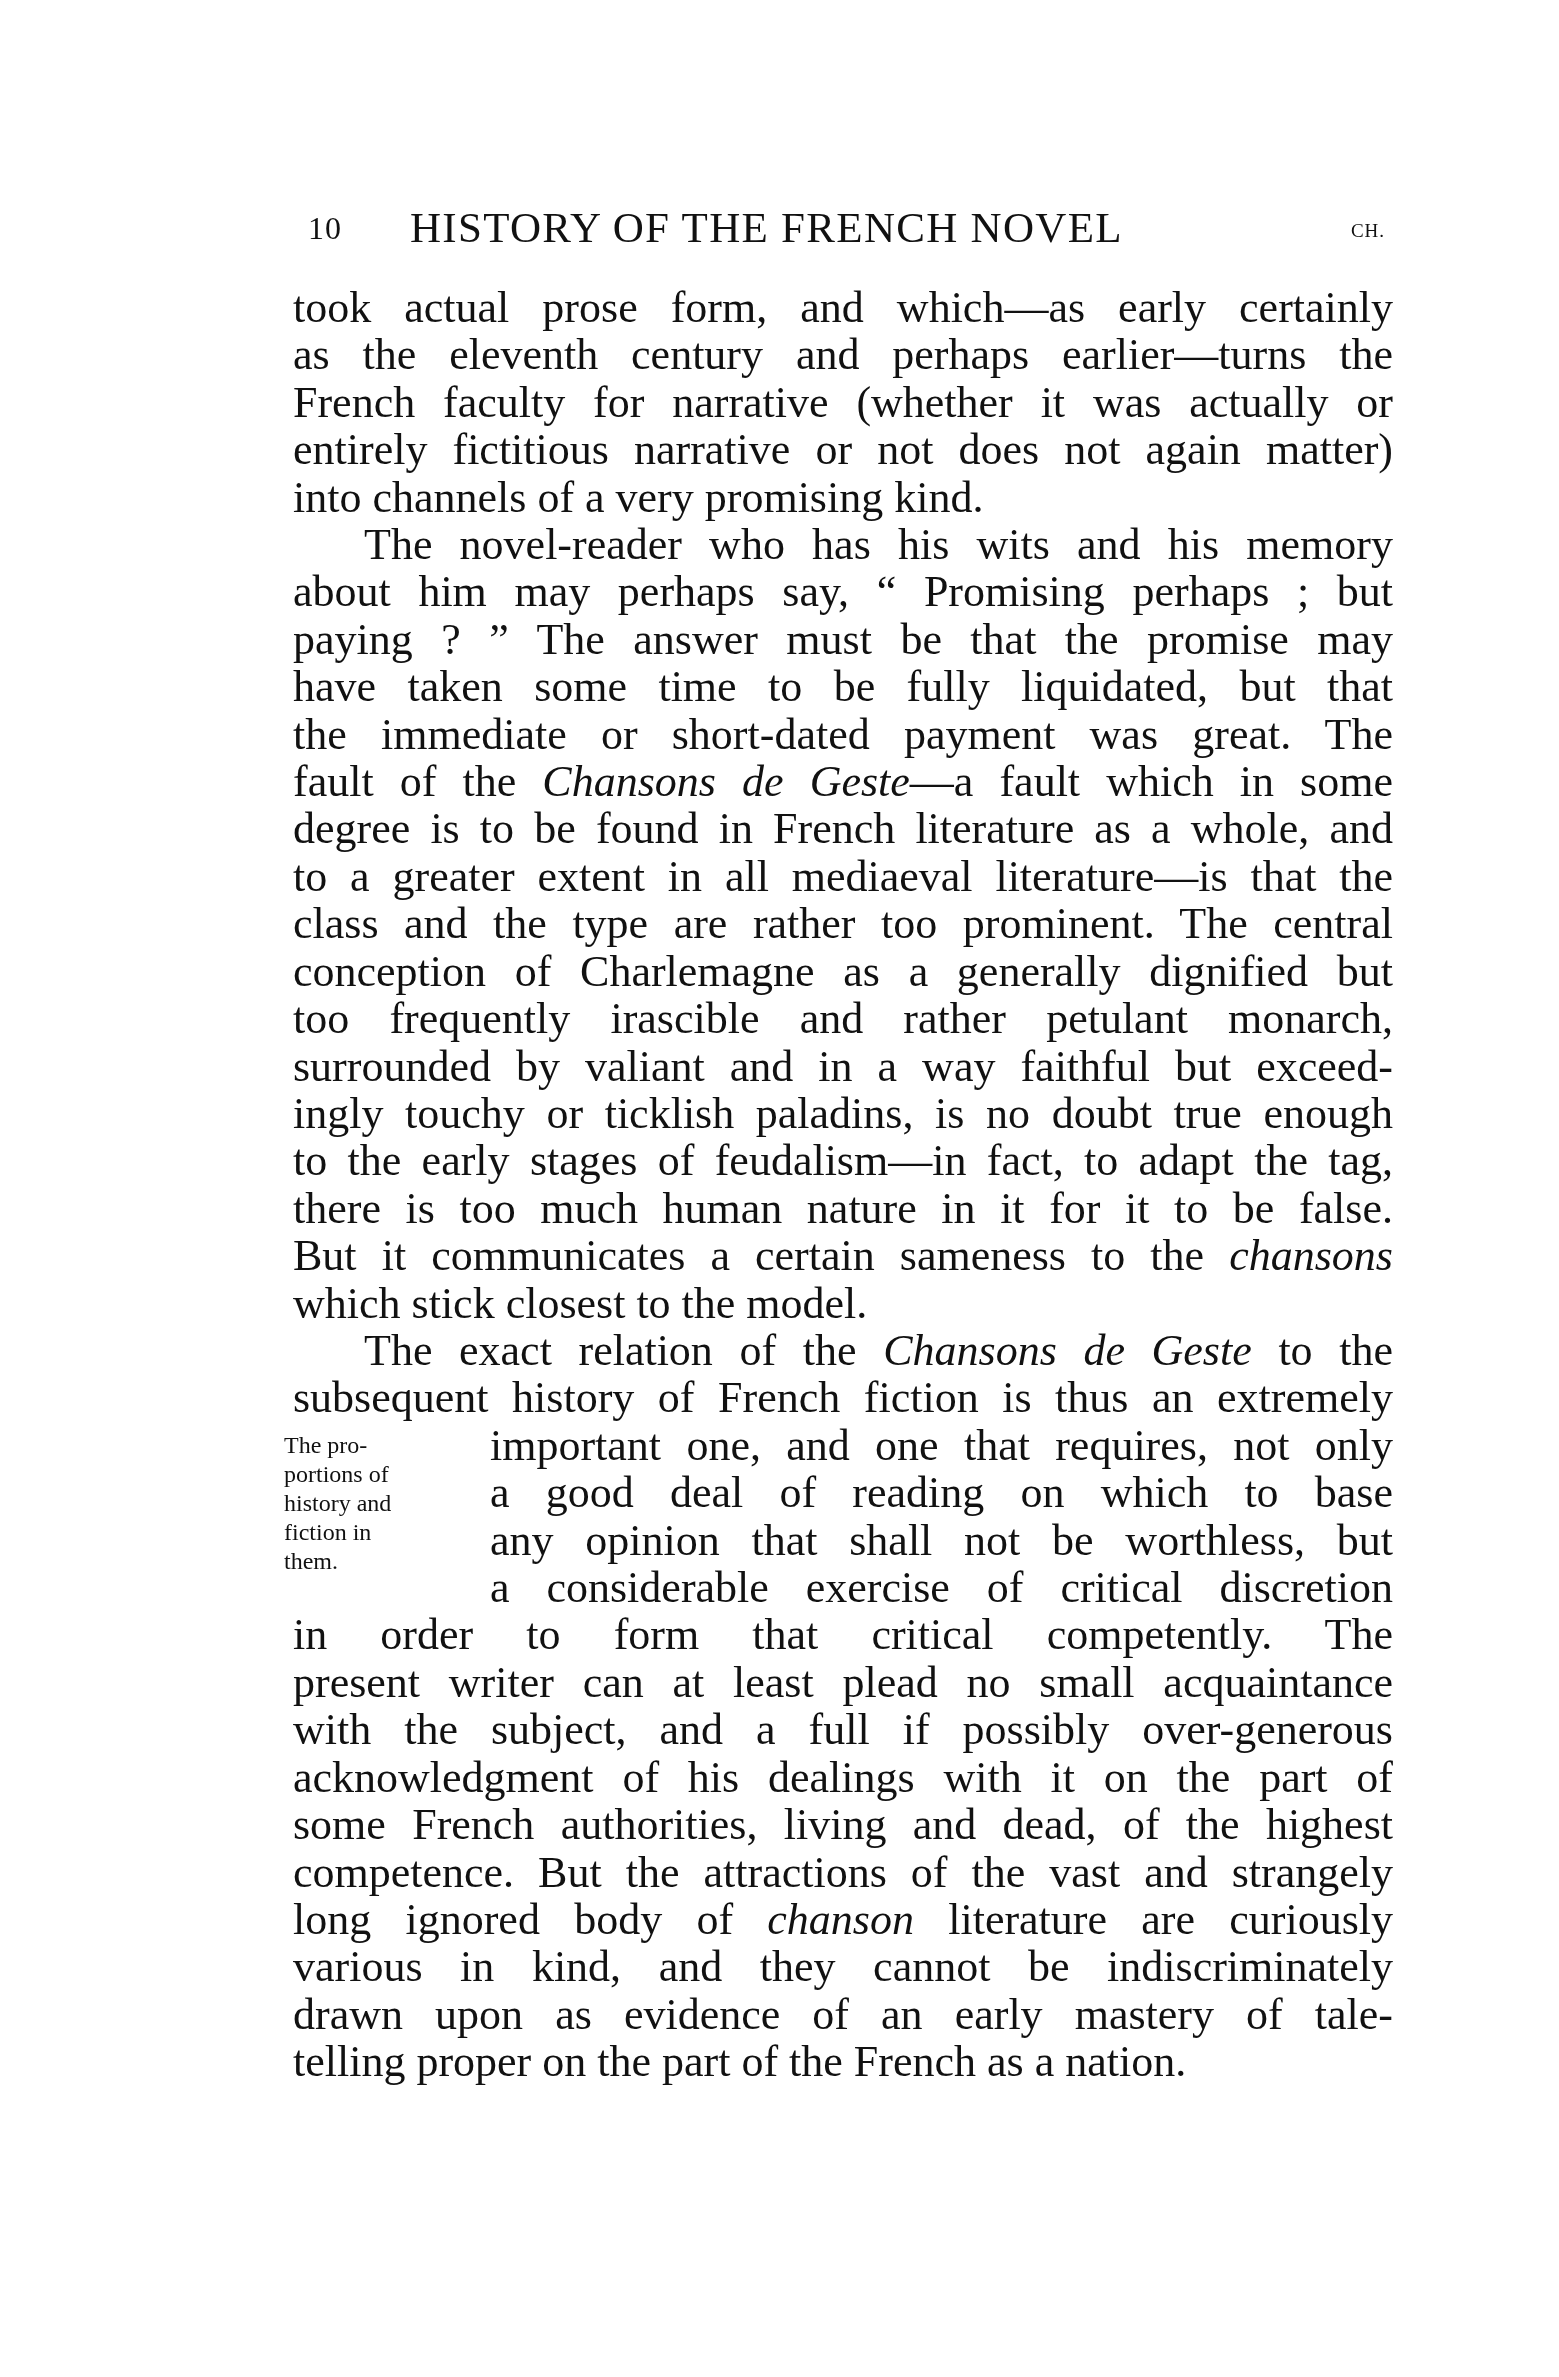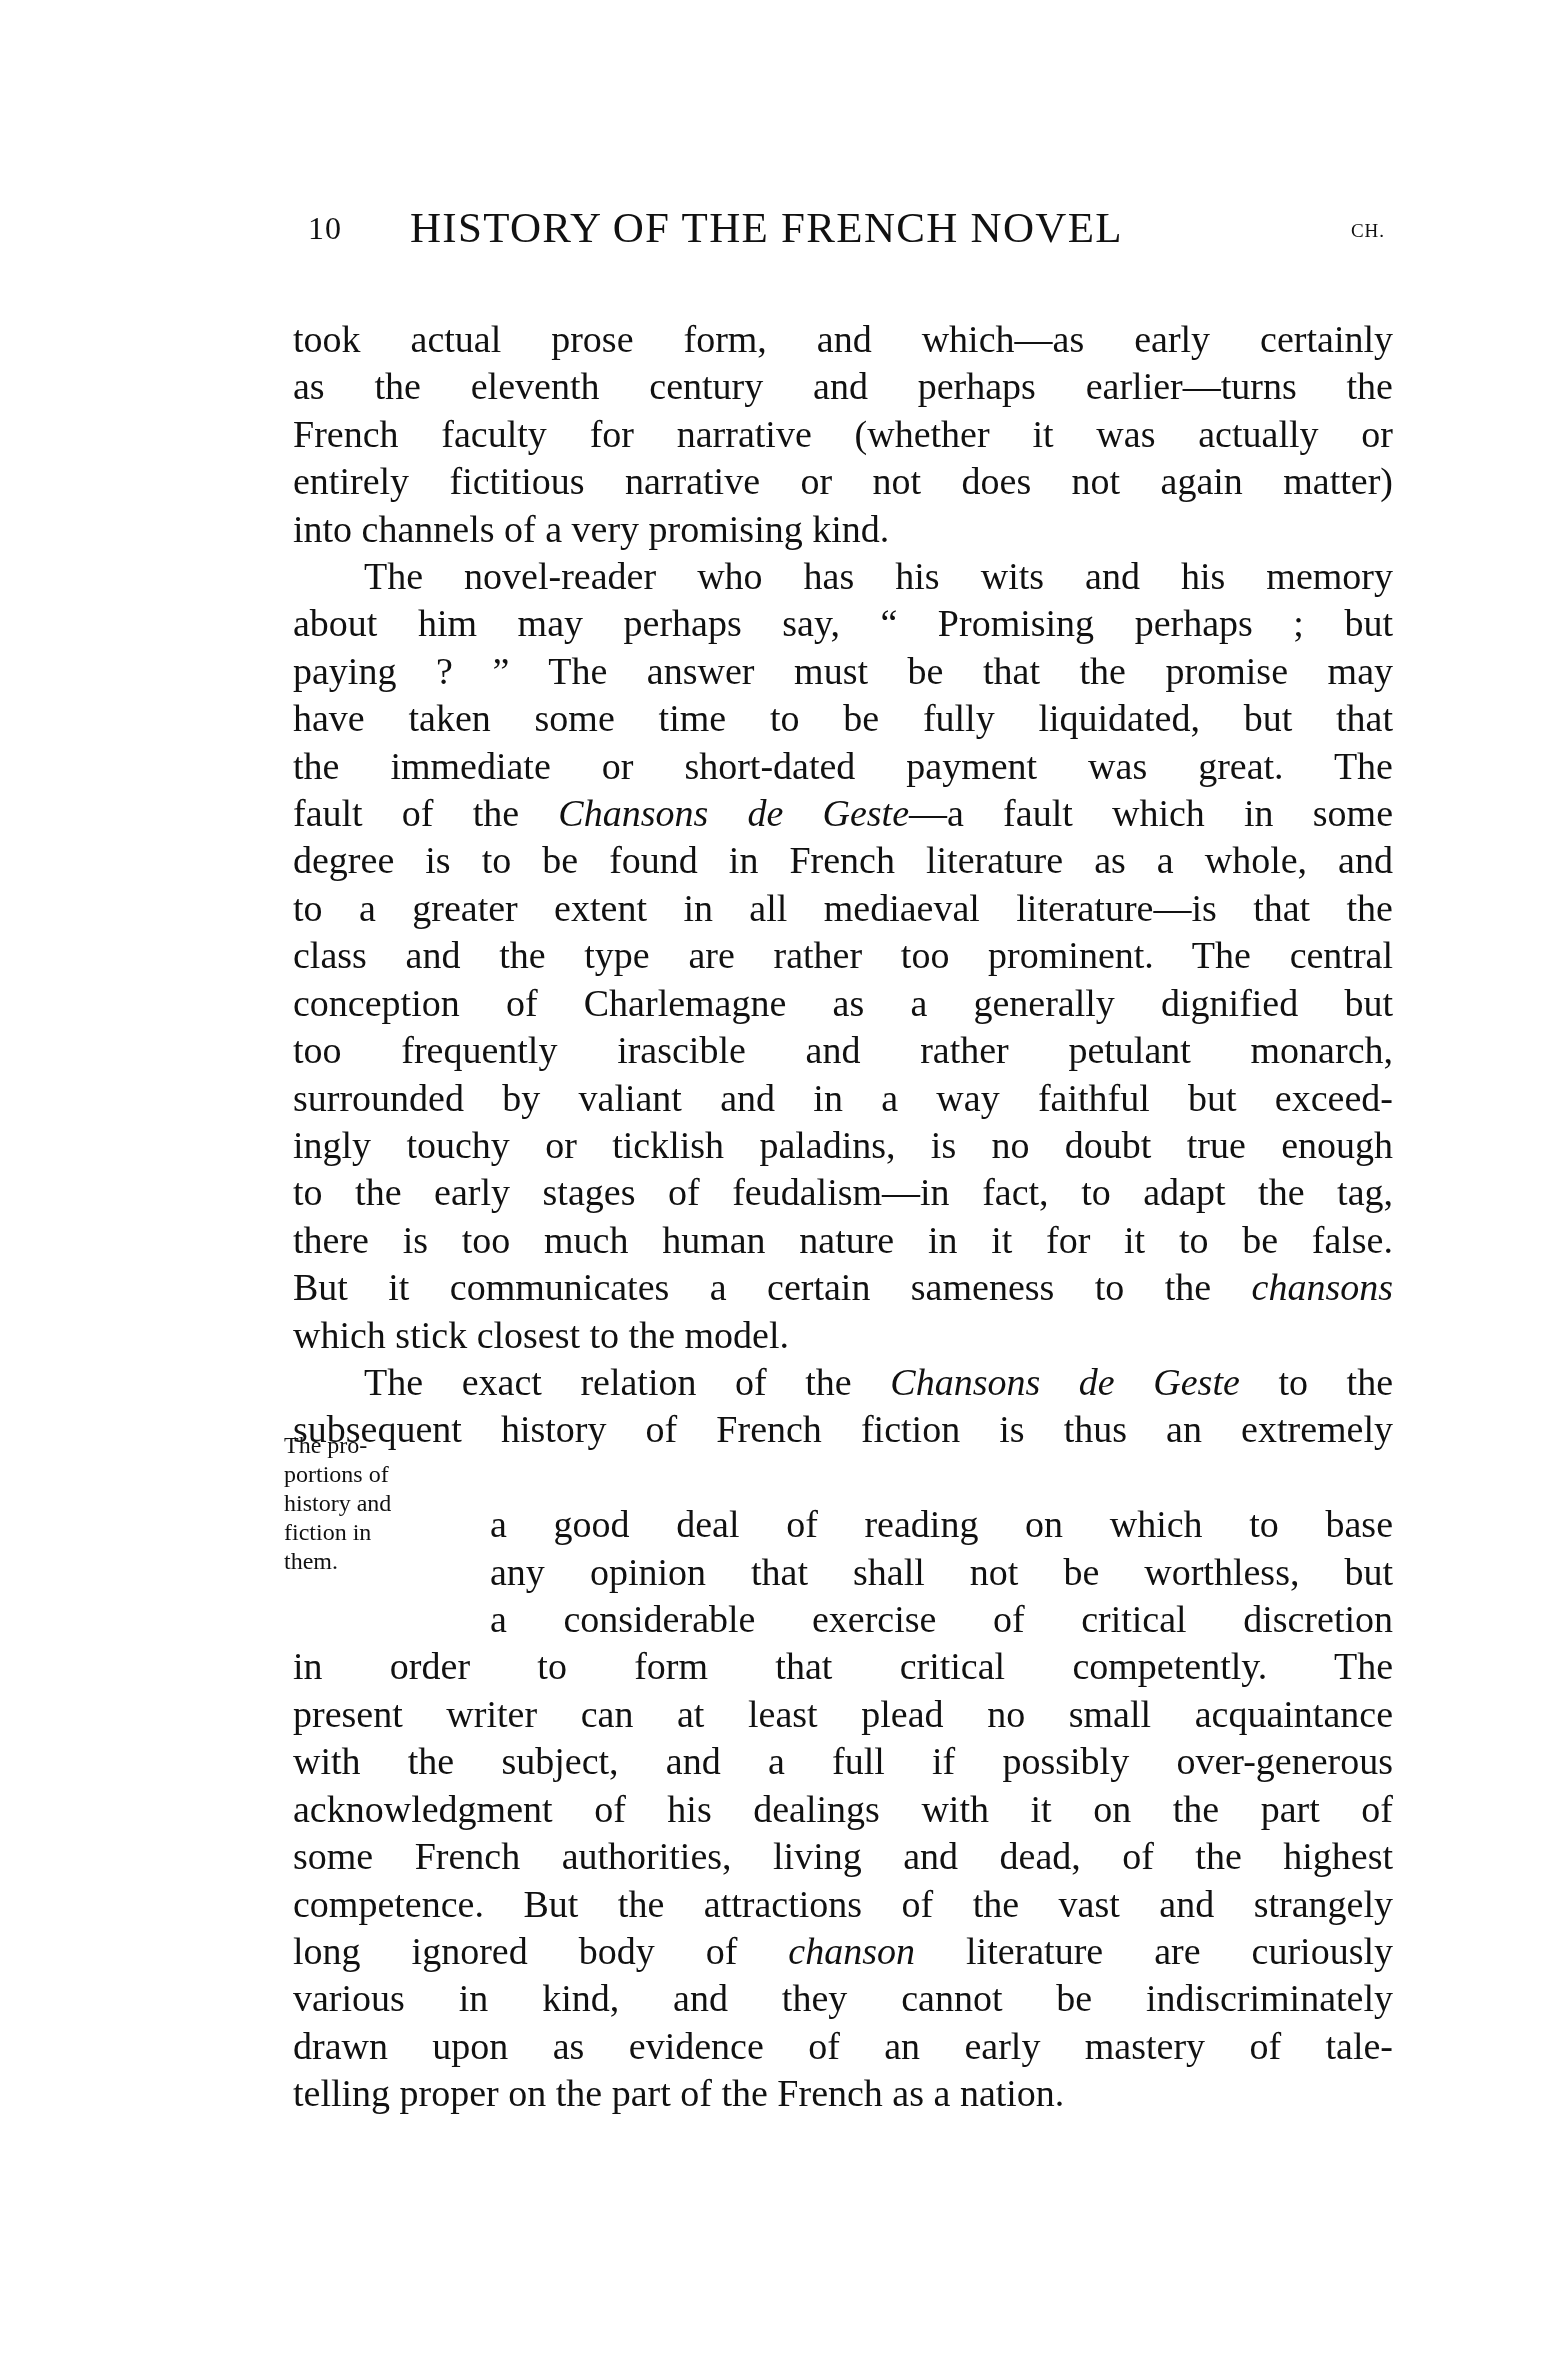--- a/index.html
+++ b/index.html
@@ -2,21 +2,21 @@
 <html style="font-size:15px"><head>
 <meta charset="utf-8">
 <style>
   html, body { margin: 0; padding: 0; background: #ffffff; }
   body { width: 1560px; height: 2377px; position: relative; overflow: hidden; color: #111111; font-family: "Liberation Serif", "DejaVu Serif", serif; }
   .running-head { position: absolute; left: 0; top: 0; width: 1560px; height: 284px; }
   .folio { position: absolute; left: 308px; top: 209px; font-size: 32px; line-height: 38px; letter-spacing: 0.9px; }
   .title { position: absolute; left: 410px; top: 203px; font-size: 43px; line-height: 49px; letter-spacing: 1.3px; white-space: nowrap; }
   .chap { position: absolute; left: 1351px; top: 216px; font-size: 19px; line-height: 30px; font-variant: small-caps; letter-spacing: 0.9px; }
   .body-text { position: absolute; left: 0; top: 0; width: 1560px; height: 2377px; }
-  .line { position: absolute; left: 293px; width: 1100px; height: 47px; font-size: 38px; line-height: 47px; white-space: nowrap; text-align: justify; text-align-last: justify; margin-top: 32px; }
+  .line { position: absolute; left: 293px; width: 1100px; height: 47px; font-size: 44px; line-height: 47px; white-space: nowrap; text-align: justify; text-align-last: justify; }
   .line.indent { left: 364px; width: 1029px; }
   .line.margin { left: 490px; width: 903px; }
   .line.last { text-align-last: left; }
   .line i { font-style: italic; }
   .sidenote { position: absolute; left: 284px; top: 1431px; width: 170px; font-size: 24px; line-height: 29px; text-align: left; }
   .sidenote div { white-space: nowrap; }
 </style>
 </head>
 <body>
 
@@ -44,20 +44,21 @@
     <div class="line" style="top: 948px;">conception of Charlemagne as a generally dignified but</div>
     <div class="line" style="top: 995px;">too frequently irascible and rather petulant monarch,</div>
     <div class="line" style="top: 1043px;">surrounded by valiant and in a way faithful but exceed-</div>
     <div class="line" style="top: 1090px;">ingly touchy or ticklish paladins, is no doubt true enough</div>
     <div class="line" style="top: 1137px;">to the early stages of feudalism—in fact, to adapt the tag,</div>
     <div class="line" style="top: 1185px;">there is too much human nature in it for it to be false.</div>
     <div class="line" style="top: 1232px;"><span>But it communicates a certain sameness to the </span><i>chansons</i><span></span></div>
     <div class="line indent" style="top: 1327px;"><span>The exact relation of the </span><i>Chansons de Geste</i><span> to the</span></div>
     <div class="line last" style="top: 1280px;">which stick closest to the model.</div>
     <div class="line" style="top: 1374px;">subsequent history of French fiction is thus an extremely</div>
+    <div class="line margin" style="top: 1422px;">important one, and one that requires, not only</div>
     <div class="line margin" style="top: 1469px;">a good deal of reading on which to base</div>
     <div class="line margin" style="top: 1517px;">any opinion that shall not be worthless, but</div>
     <div class="line margin" style="top: 1564px;">a considerable exercise of critical discretion</div>
     <div class="line" style="top: 1611px;">in order to form that critical competently. The</div>
     <div class="line" style="top: 1659px;">present writer can at least plead no small acquaintance</div>
     <div class="line" style="top: 1706px;">with the subject, and a full if possibly over-generous</div>
     <div class="line" style="top: 1754px;">acknowledgment of his dealings with it on the part of</div>
     <div class="line" style="top: 1801px;">some French authorities, living and dead, of the highest</div>
     <div class="line" style="top: 1849px;">competence. But the attractions of the vast and strangely</div>
     <div class="line" style="top: 1896px;"><span>long ignored body of </span><i>chanson</i><span> literature are curiously</span></div>

